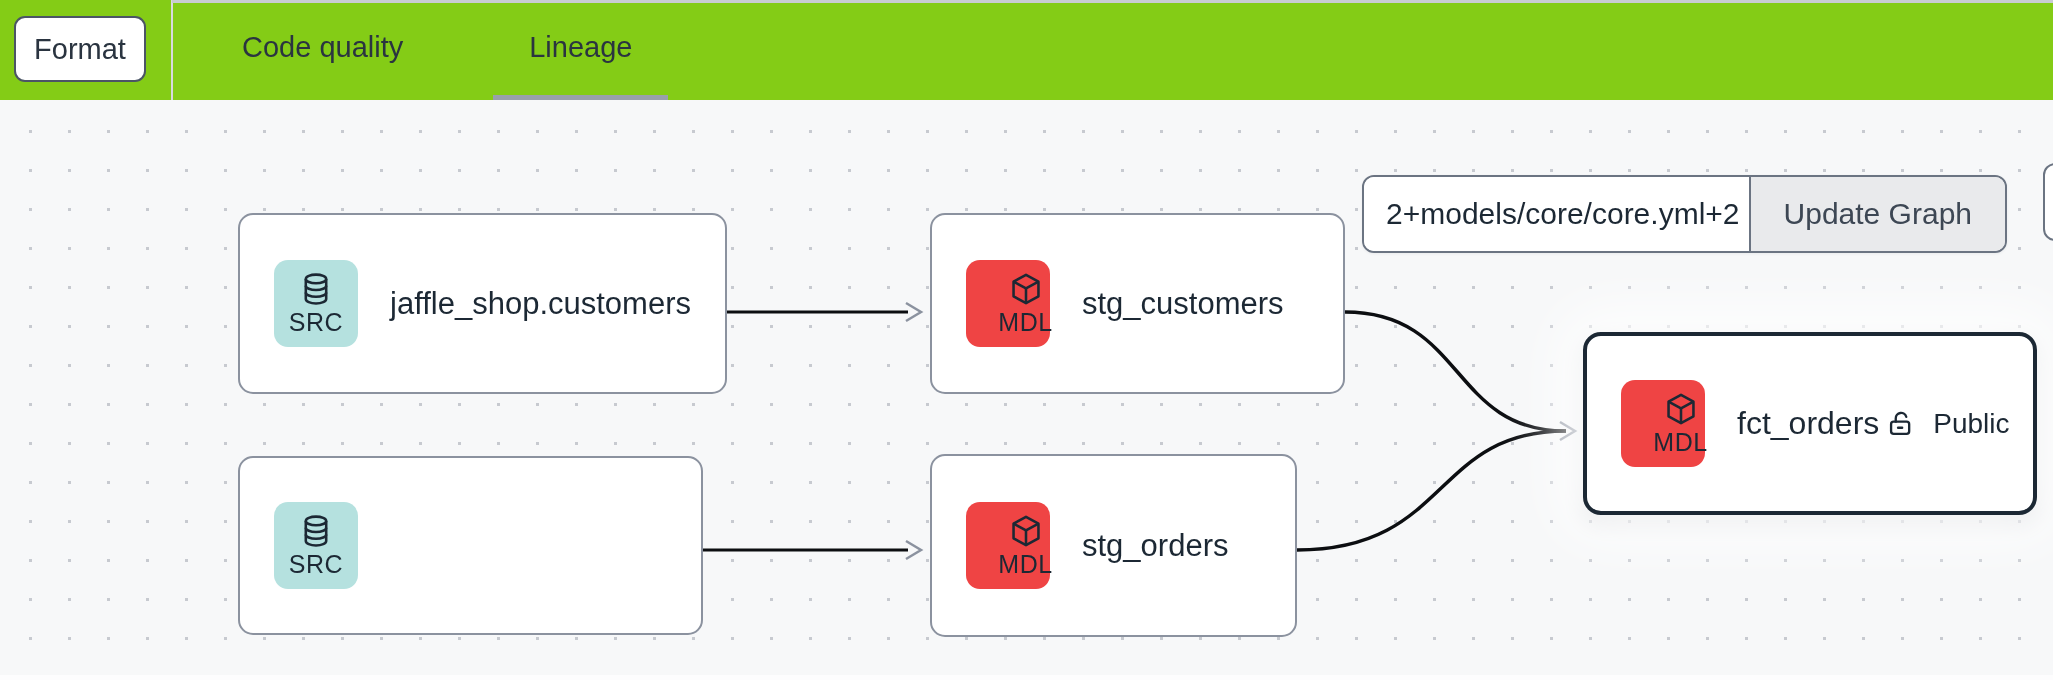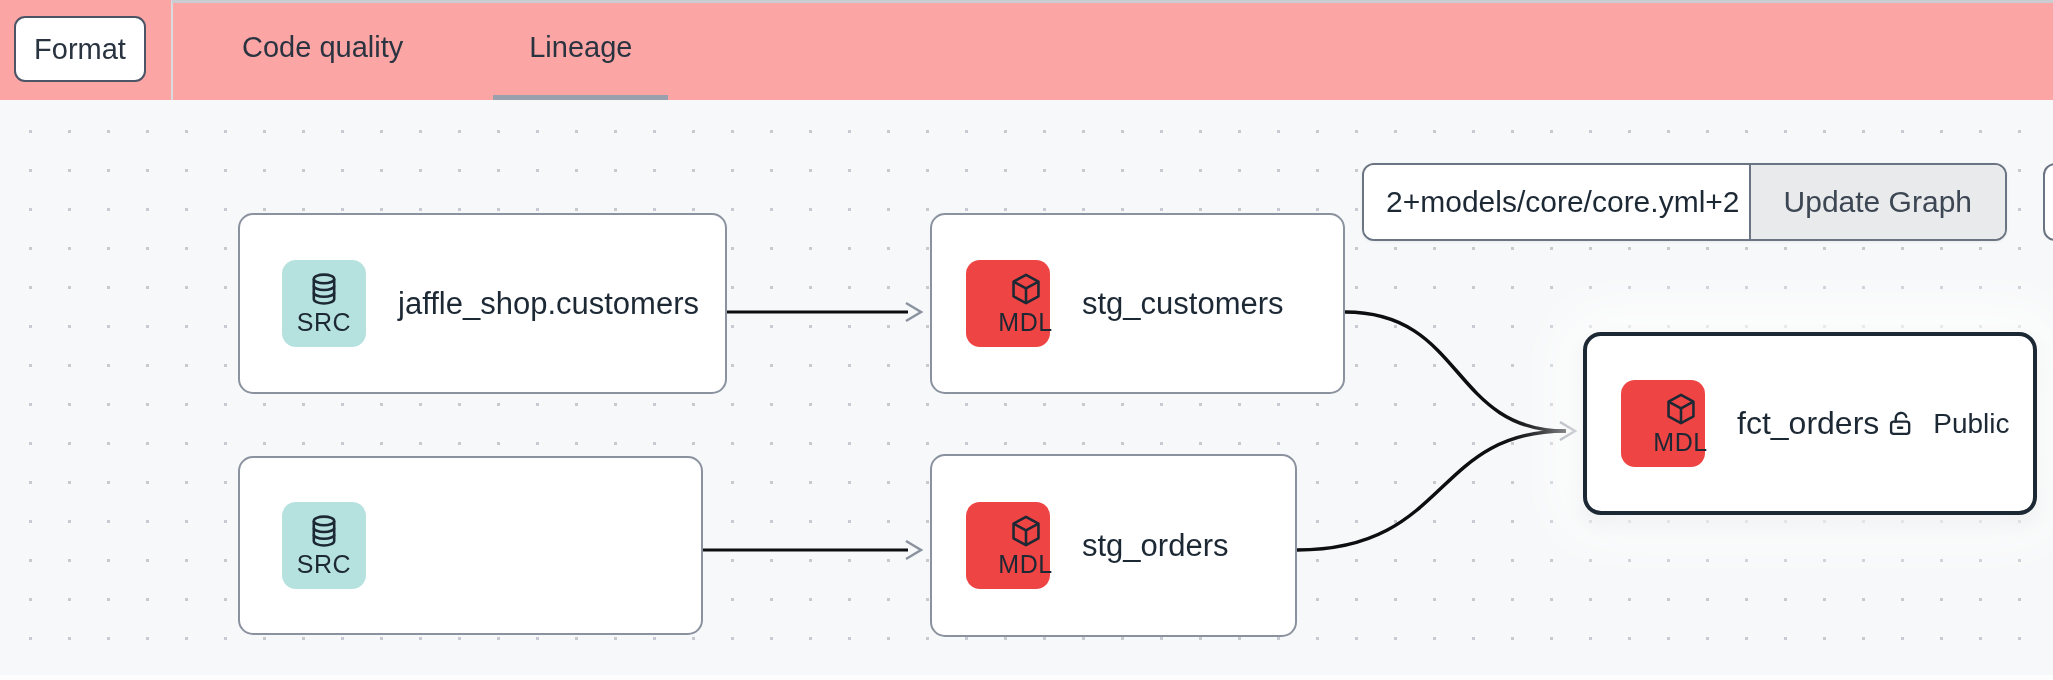--- a/index.html
+++ b/index.html
@@ -9,21 +9,21 @@
     color:#1c2834;
     background:#f7f8f9;
     position:relative;
     overflow:hidden;
   }
   .app { position:absolute; inset:0; }
 
   
   .header {
     position:absolute; left:0; top:0; width:2053px; height:100px;
-    background:#fca5a5;
+    background:#84cc16;
   }
   .header-topline {
     position:absolute; left:172px; top:0; right:0; height:3px;
     background:#c9ccd1;
   }
   .header-divider {
     position:absolute; left:171px; top:0; width:2px; height:100px;
     background:#d8dade;
   }
   .format-button {
@@ -65,31 +65,31 @@
     border:4.5px solid #1c2834; border-radius:18px;
     box-shadow:0 0 55px 25px rgba(255,255,255,0.8), 0 8px 20px rgba(20,30,45,0.14);
   }
   .badge {
     width:84px; height:87px; border-radius:14px; flex:0 0 auto;
     display:flex; flex-direction:column; align-items:center; justify-content:center;
     color:#1c2834;
   }
   .badge svg { width:36px; height:36px; display:block; }
   .badge .badge-label { font-size:25px; line-height:1.05; margin-top:2px; letter-spacing:0.5px; }
-  .badge.src { background:#b5e1df;margin-left:8px; }
+  .badge.src { background:#b5e1df; }
   .badge.mdl { background:#ef4444;padding-left:35px; }
   .node-label { font-size:31px; color:#1c2834; white-space:nowrap; }
   .node-text-col { display:flex; flex-direction:row; gap:8px; }
   .node-title { font-size:32px; color:#1c2834; }
   .access-row { display:flex; align-items:center; gap:18px; font-size:28px; color:#1c2834; }
   .access-row svg { width:28px; height:28px; }
 
   
   .selector-group {
-    position:absolute; left:1362px; top:63px; width:645px; height:78px;
+    position:absolute; left:1362px; top:75px; width:645px; height:78px;
     display:flex; border:2px solid #6b7482; border-radius:12px;
     overflow:hidden; background:#ffffff;
     box-shadow:0 1px 3px rgba(20,30,45,0.06);
   }
   .selector-input {
     flex:1 1 auto; min-width:0; border:none; outline:none;
     font-family:inherit; font-size:30px; color:#1c2834;
     padding:0 10px 0 22px; background:#ffffff;
   }
   .update-graph-button {

